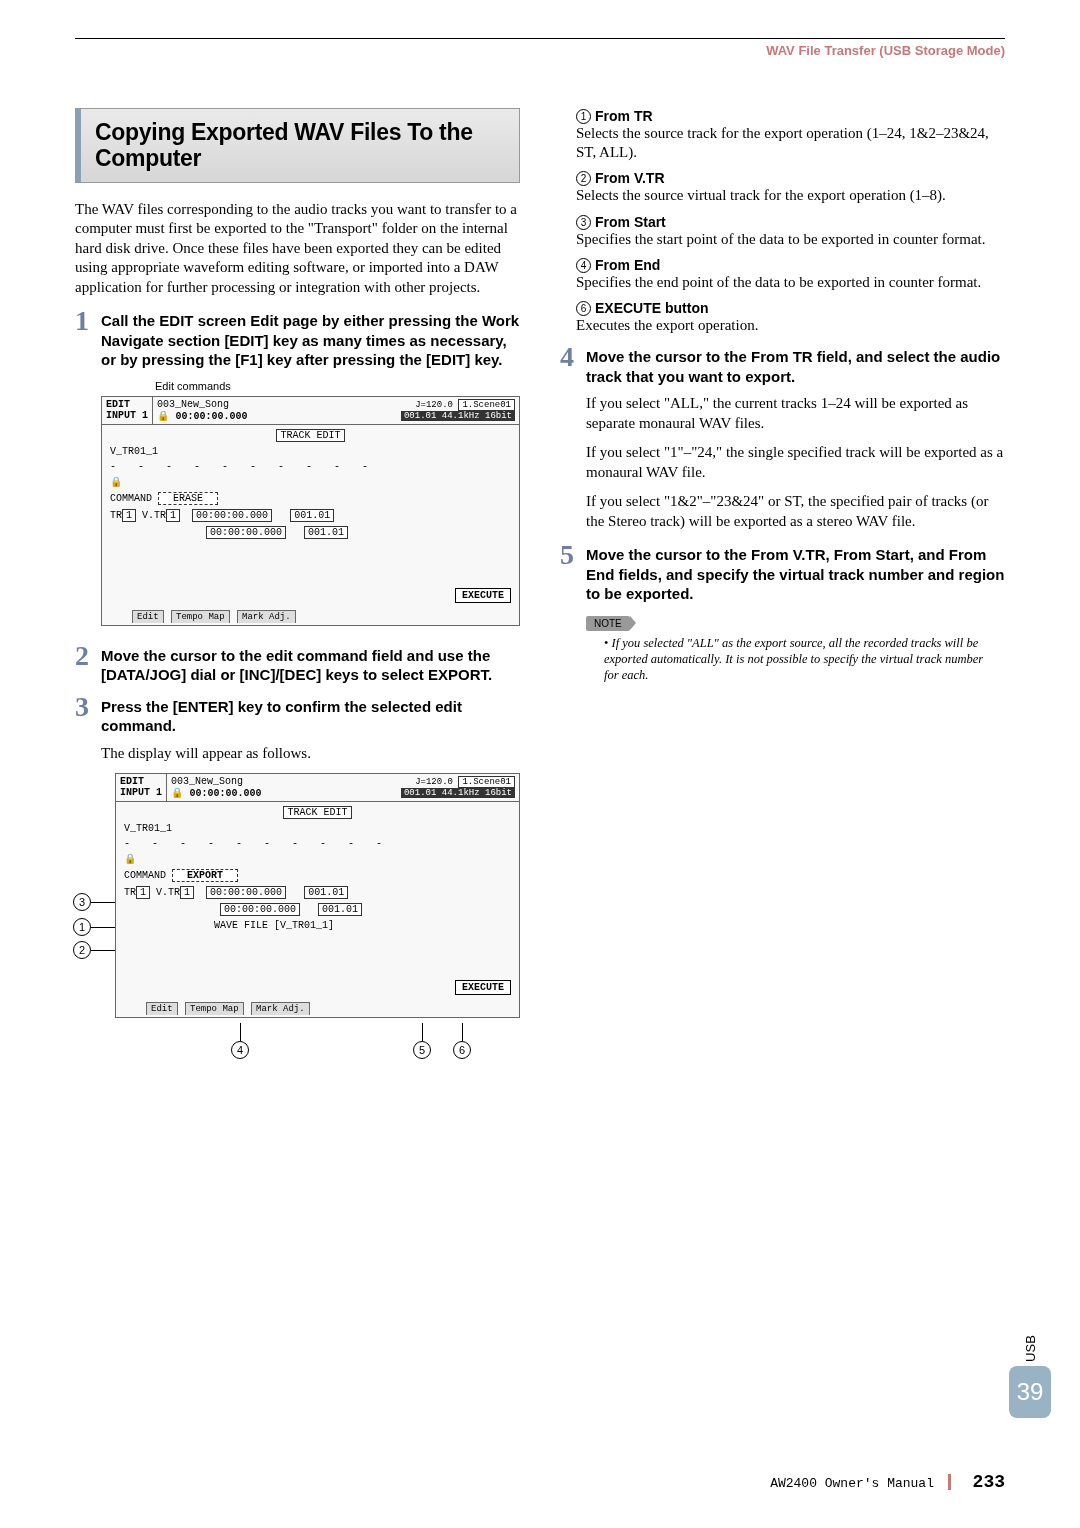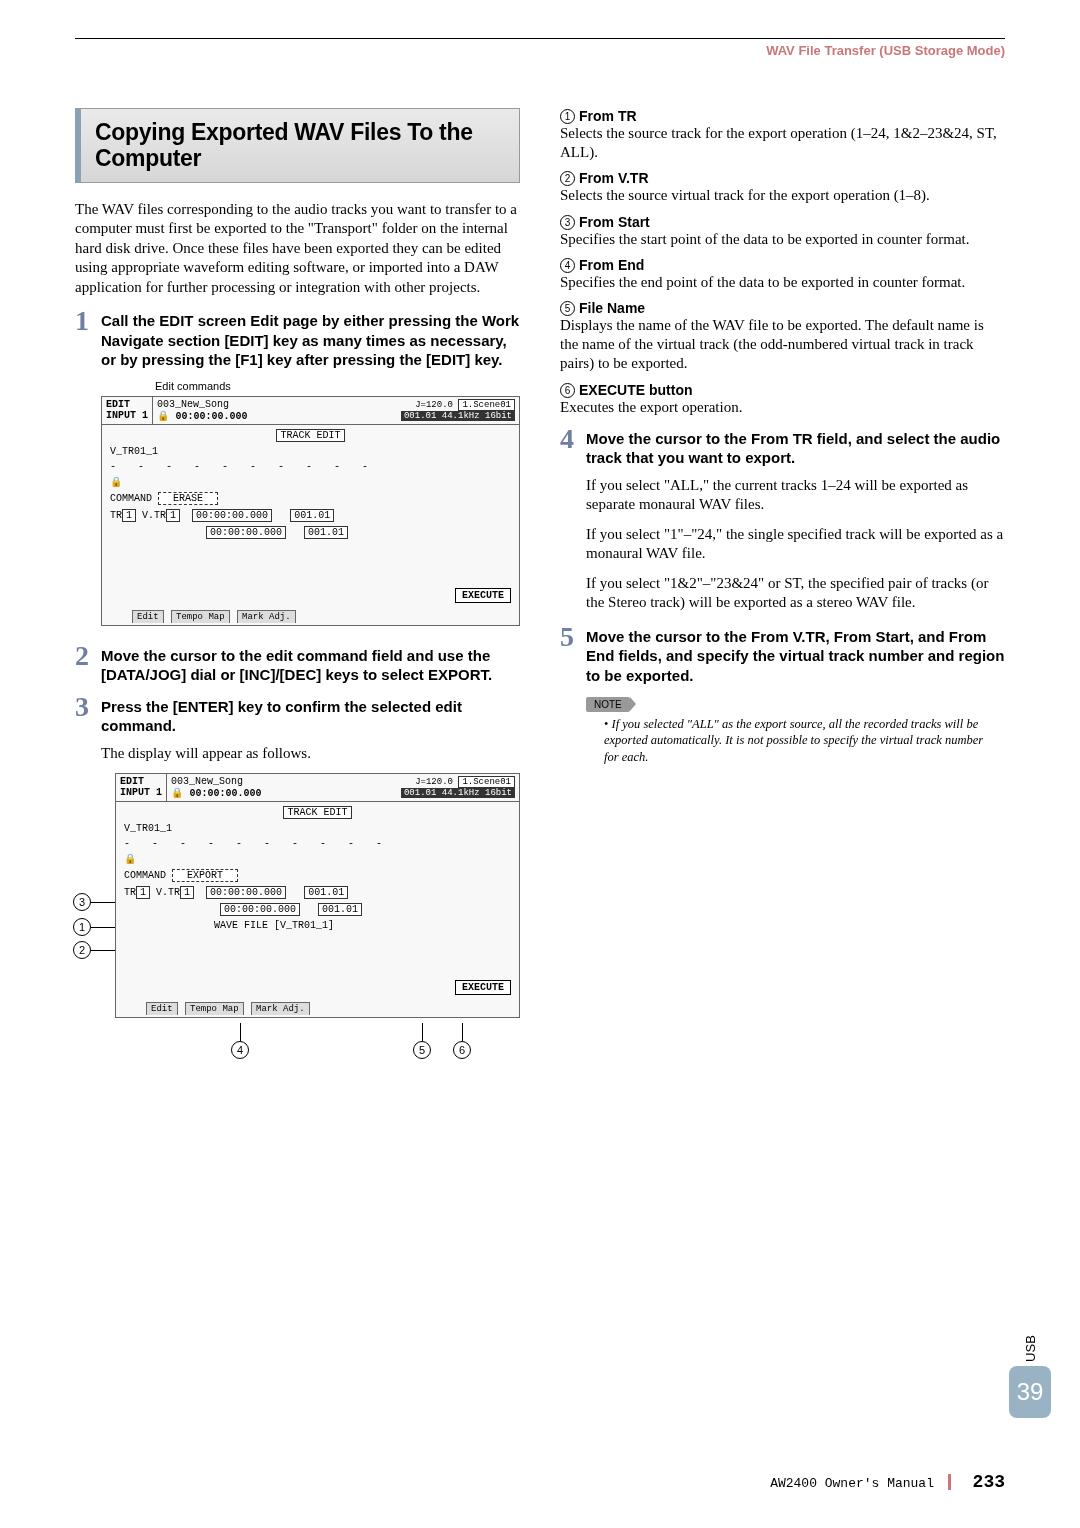--- a/index.html
+++ b/index.html
@@ -127,21 +127,21 @@
     text-align: center;
     line-height: 16px;
     background: #fff;
   }
   .callout-line-h {
     position:absolute; border-top:1px solid #000; height:1px;
   }
   .callout-line-v {
     position:absolute; border-left:1px solid #000; width:1px;
   }
-  .def-item { margin-bottom: 8px; }
+  .def-item { margin-bottom: 8px; margin-left: 16px; }
   .def-head {
     font-family: Arial, Helvetica, sans-serif;
     font-weight: bold;
     font-size: 14px;
   }
   .def-num {
     display:inline-block;
     width:15px; height:15px;
     border:1px solid #000; border-radius:50%;
     font-size:10px; text-align:center; line-height:14px;
@@ -317,21 +317,21 @@
               <span>J=120.0</span> <span class="sshot-box">1.Scene01</span><br>
               <span class="sshot-dark">001.01 44.1kHz 16bit</span>
             </div>
           </div>
         </div>
         <div class="sshot-body">
           <div style="text-align:center;"><span class="sshot-box">TRACK EDIT</span></div>
           <div class="sshot-row">V_TR01_1</div>
           <div class="sshot-row" style="letter-spacing:8px;">- - - - - - - - - -</div>
           <div class="sshot-row">🔒</div>
-          <div class="sshot-row"><span>COMMAND</span> <span class="sshot-box" style="padding:0 14px;border-style:dashed;">EXPORT</span></div>
+          <div class="sshot-row"><span>COMMAND</span> <span class="sshot-box" style="padding:0 14px;border-style:dashed;font-weight:bold;">EXPORT</span></div>
           <div class="sshot-row">
             <span>TR</span><span class="sshot-box">1</span>
             <span>V.TR</span><span class="sshot-box">1</span>
             &nbsp;<span class="sshot-box">00:00:00.000</span>
             &nbsp;&nbsp;<span class="sshot-box">001.01</span>
           </div>
           <div class="sshot-row" style="padding-left:96px;">
             <span class="sshot-box">00:00:00.000</span>
             &nbsp;&nbsp;<span class="sshot-box">001.01</span>
           </div>
@@ -367,24 +367,20 @@
     </div>
     <div class="def-item">
       <div class="def-head"><span class="def-num">3</span><span>From Start</span></div>
       <div class="def-body">Specifies the start point of the data to be exported in counter format.</div>
     </div>
     <div class="def-item">
       <div class="def-head"><span class="def-num">4</span><span>From End</span></div>
       <div class="def-body">Specifies the end point of the data to be exported in counter format.</div>
     </div>
     <div class="def-item">
-      <div class="def-head"><span class="def-num">5</span><span>File Name</span></div>
-      <div class="def-body">Displays the name of the WAV file to be exported. The default name is the name of the virtual track (the odd-numbered virtual track in track pairs) to be exported.</div>
-    </div>
-    <div class="def-item">
       <div class="def-head"><span class="def-num">6</span><span>EXECUTE button</span></div>
       <div class="def-body">Executes the export operation.</div>
     </div>
 
     <div class="step" style="margin-top:6px;">
       <div class="step-num">4</div>
       <div class="step-text">Move the cursor to the From TR field, and select the audio track that you want to export.</div>
     </div>
     <div class="step-body">If you select "ALL," the current tracks 1–24 will be exported as separate monaural WAV files.</div>
     <div class="step-body">If you select "1"–"24," the single specified track will be exported as a monaural WAV file.</div>

